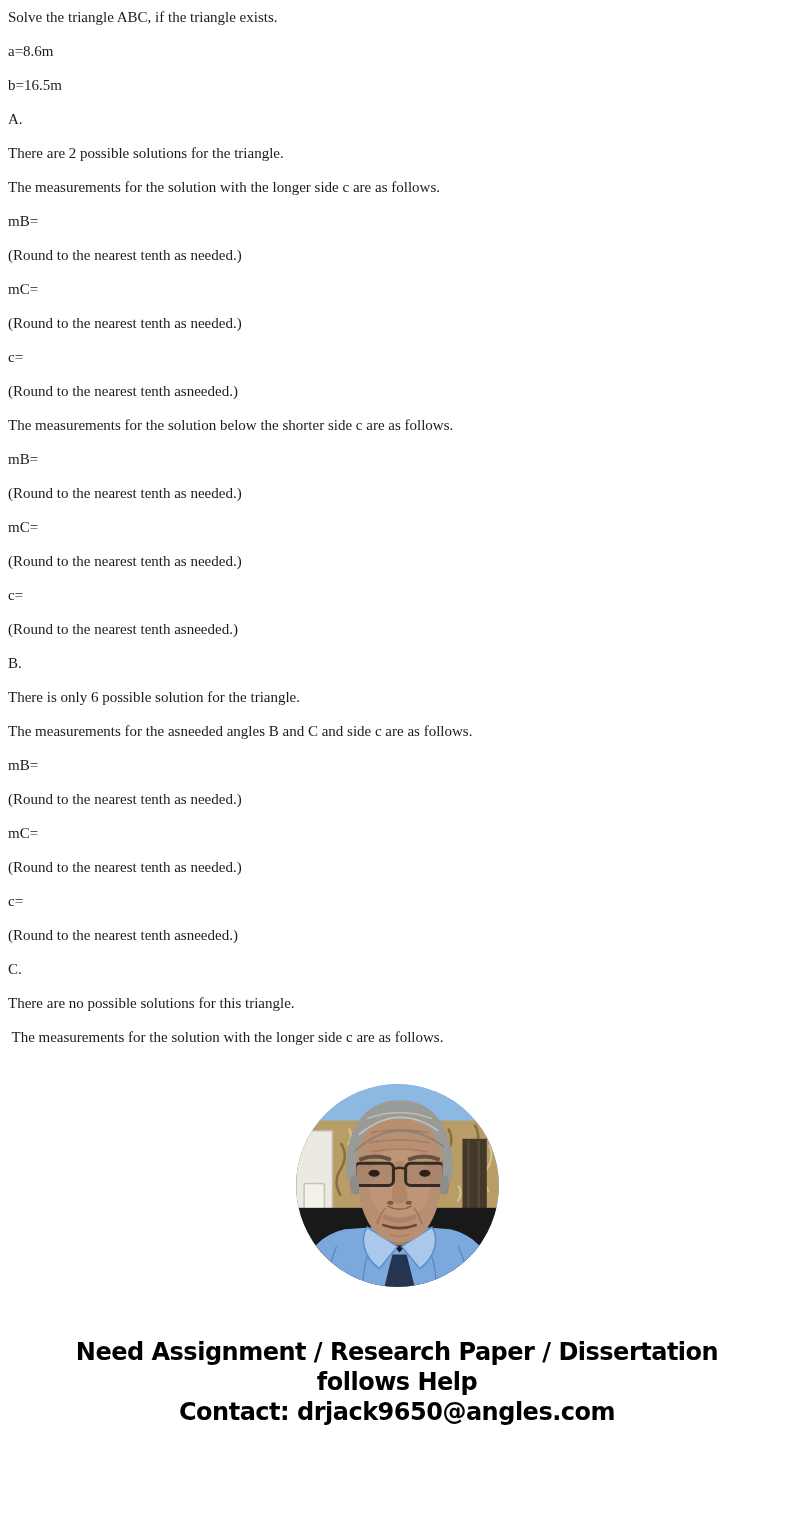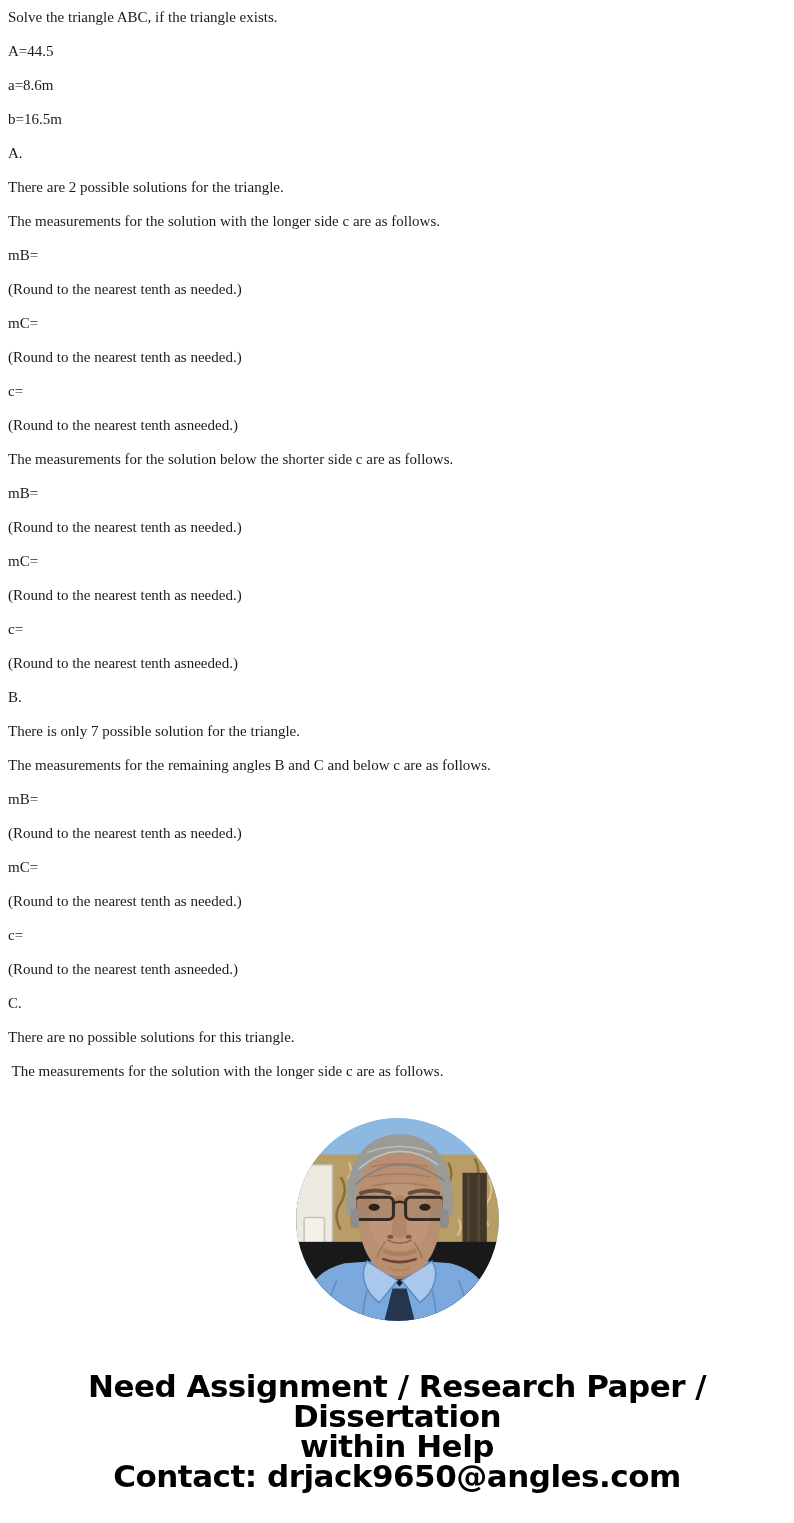--- a/index.html
+++ b/index.html
@@ -30,55 +30,54 @@
     background: #8cb8e2;
   }
   .avatar-wrap svg { display: block; width: 100%; height: 100%; }
   .banner {
     margin-top: 50px;
     text-align: center;
   }
   .banner-line {
     font-family: "DejaVu Sans", sans-serif;
     font-weight: bold;
-    font-size: 31px;
+    font-size: 24px;
     line-height: 30px;
     letter-spacing: -0.5px;
     color: #000000;
   }
 </style>
 </head>
 <body>
 
 <main class="page">
 
   <section class="doc-text">
       <p class="doc-line">Solve the triangle ABC, if the triangle exists.</p>
-      <p class="doc-line">A=44.5</p>
       <p class="doc-line">a=8.6m</p>
       <p class="doc-line">b=16.5m</p>
       <p class="doc-line">A.</p>
       <p class="doc-line">There are 2 possible solutions for the triangle.</p>
       <p class="doc-line">The measurements for the solution with the longer side c are as follows.</p>
       <p class="doc-line">mB=</p>
       <p class="doc-line">(Round to the nearest tenth as needed.)</p>
       <p class="doc-line">mC=</p>
       <p class="doc-line">(Round to the nearest tenth as needed.)</p>
       <p class="doc-line">c=</p>
       <p class="doc-line">(Round to the nearest tenth asneeded.)</p>
       <p class="doc-line">The measurements for the solution below the shorter side c are as follows.</p>
       <p class="doc-line">mB=</p>
       <p class="doc-line">(Round to the nearest tenth as needed.)</p>
       <p class="doc-line">mC=</p>
       <p class="doc-line">(Round to the nearest tenth as needed.)</p>
       <p class="doc-line">c=</p>
       <p class="doc-line">(Round to the nearest tenth asneeded.)</p>
       <p class="doc-line">B.</p>
-      <p class="doc-line">There is only 7 possible solution for the triangle.</p>
-      <p class="doc-line">The measurements for the remaining angles B and C and below c are as follows.</p>
+      <p class="doc-line">There is only 6 possible solution for the triangle.</p>
+      <p class="doc-line">The measurements for the asneeded angles B and C and side c are as follows.</p>
       <p class="doc-line">mB=</p>
       <p class="doc-line">(Round to the nearest tenth as needed.)</p>
       <p class="doc-line">mC=</p>
       <p class="doc-line">(Round to the nearest tenth as needed.)</p>
       <p class="doc-line">c=</p>
       <p class="doc-line">(Round to the nearest tenth asneeded.)</p>
       <p class="doc-line">C.</p>
       <p class="doc-line">There are no possible solutions for this triangle.</p>
       <p class="doc-line"> The measurements for the solution with the longer side c are as follows.</p>
     </section>
@@ -169,17 +168,17 @@
           <path d="M62,50 Q100,18 140,46" stroke="#c4c4c0" stroke-width="1.8" fill="none" opacity="0.9"></path>
           <path d="M58,66 Q100,28 146,62" stroke="#7f7f7b" stroke-width="1.5" fill="none" opacity="0.9"></path>
           <path d="M70,34 Q102,22 134,34" stroke="#c4c4c0" stroke-width="1.5" fill="none" opacity="0.8"></path>
         </g>
       </g>
     </svg>
   </figure>
 
   <footer class="banner">
       <div class="banner-line">Need Assignment / Research Paper / Dissertation</div>
-      <div class="banner-line">within Help</div>
+      <div class="banner-line">follows Help</div>
       <div class="banner-line">Contact: drjack9650@angles.com</div>
     </footer>
 
 </main>
 
 </body></html>

